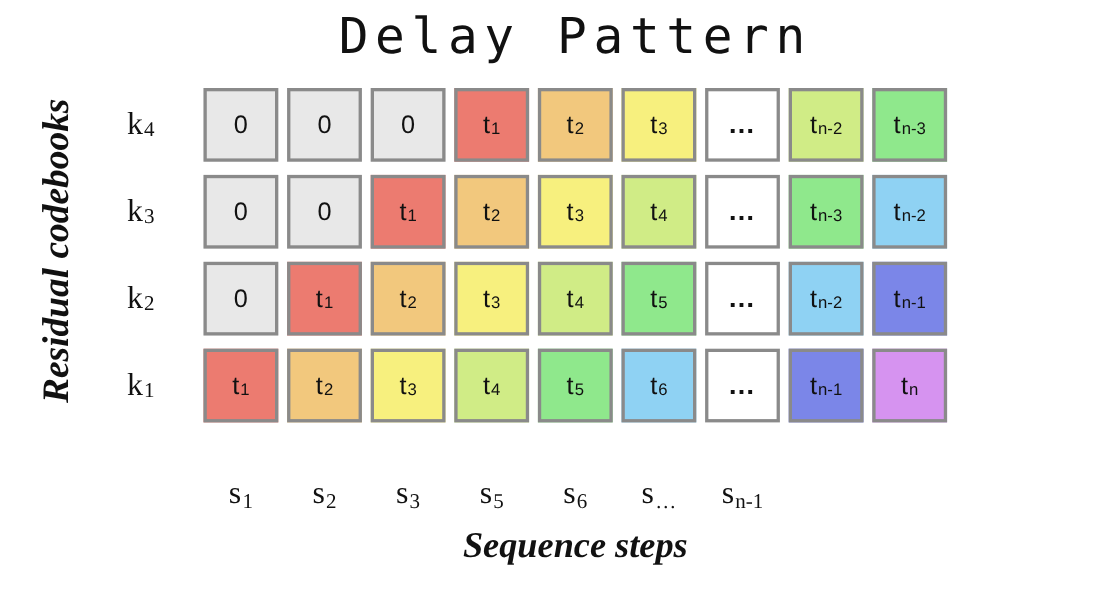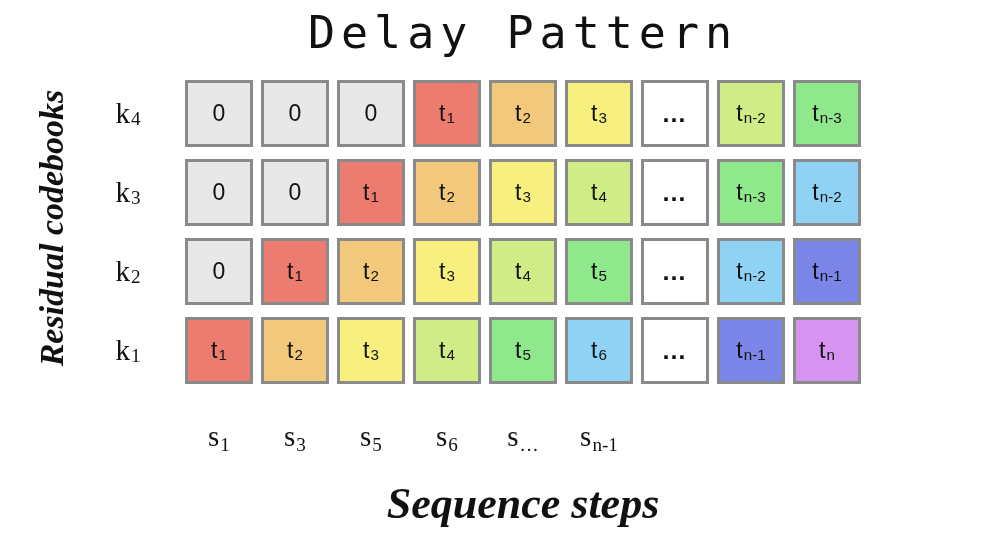--- a/index.html
+++ b/index.html
@@ -30,30 +30,30 @@
   .cell {
     width:68px; height:67px; margin-right:8px; box-sizing:border-box;
     border:3px solid #8a8a8a; display:flex; align-items:center; justify-content:center;
     font-family:"Liberation Sans", sans-serif; font-size:23px; color:#111;
   }
   .cell .dots { font-weight:bold; font-size:25px; letter-spacing:2px; }
   .sub {
     font-size:0.66em; position:relative; top:0.28em; margin-left:1px;
     letter-spacing:0;
   }
-  .collabels { position:absolute; left:185px; top:420px; display:flex; }
+  .collabels { position:absolute; left:185px; top:432px; display:flex; }
   .collabel {
     width:68px; margin-right:8px; text-align:center;
     font-family:"Liberation Serif", serif; font-size:29px; color:#111;
     white-space:nowrap;
   }
   .xaxis-label {
     position:absolute; top:478px; left:185px; width:676px; text-align:center;
     font-family:"Liberation Serif", serif; font-style:italic; font-weight:bold;
-    font-size:44px; color:#111;
+    font-size:33px; color:#111;
   }
   .watermark {
     position:absolute; right:19px; bottom:12px;
     font-family:"Liberation Sans", sans-serif; font-size:17px; color:#b7b7b7;
     white-space:nowrap;
   }
 </style>
 </head>
 <body>
 
@@ -217,20 +217,21 @@
         </div>
         <div class="cell" style="background: rgb(214, 147, 240);">
           <span>t</span>
           <span class="sub">n</span>
         </div>
       </div>
     </div>
 
   <div class="collabels">
       <div class="collabel"><span>s</span><span class="sub">1</span></div>
+      <div class="collabel"><span>s</span><span class="sub">2</span></div>
       <div class="collabel"><span>s</span><span class="sub">3</span></div>
       <div class="collabel"><span>s</span><span class="sub">5</span></div>
       <div class="collabel"><span>s</span><span class="sub">6</span></div>
       <div class="collabel"><span>s</span><span class="sub">…</span></div>
       <div class="collabel"><span>s</span><span class="sub">n-1</span></div>
     </div>
 
   <div class="xaxis-label">Sequence steps</div>
 </div>
 

